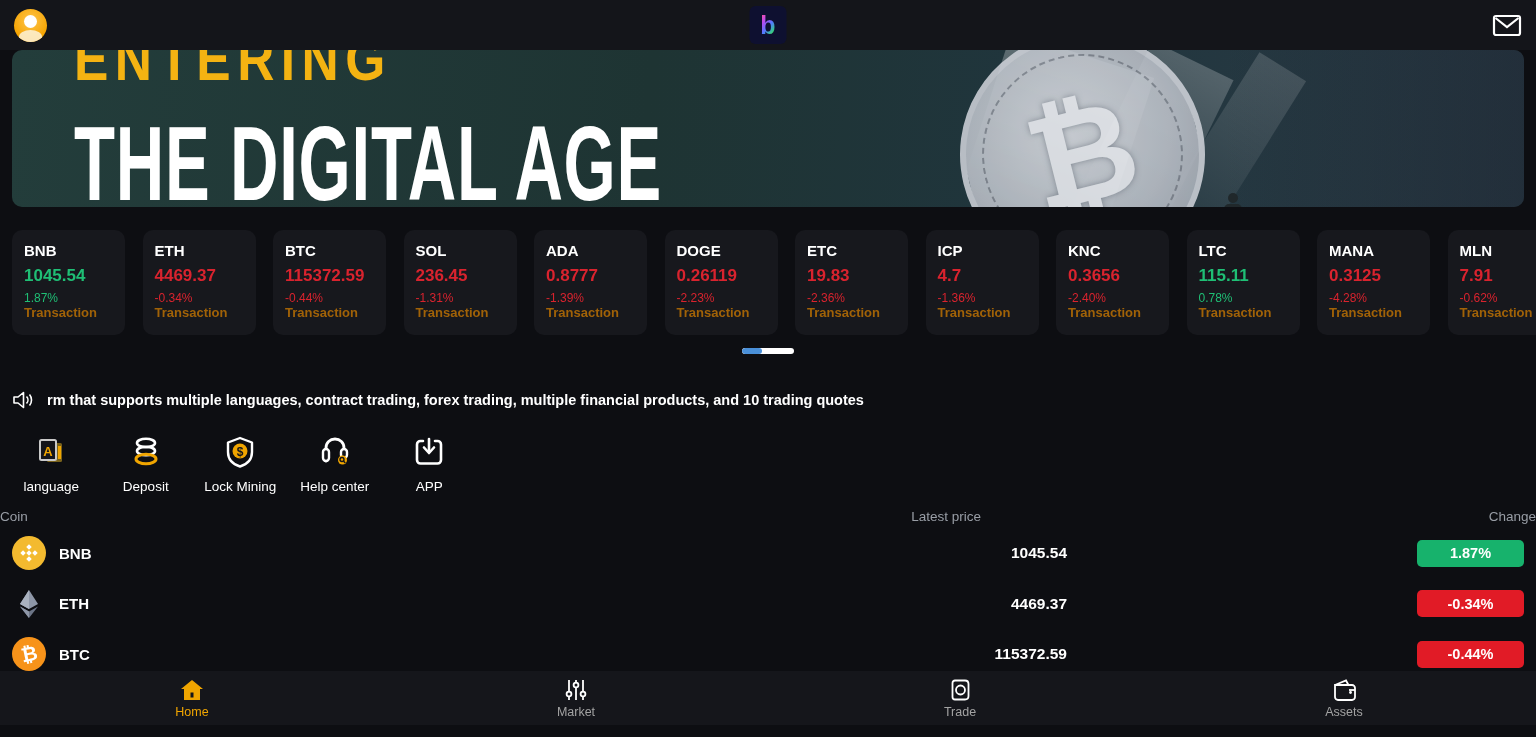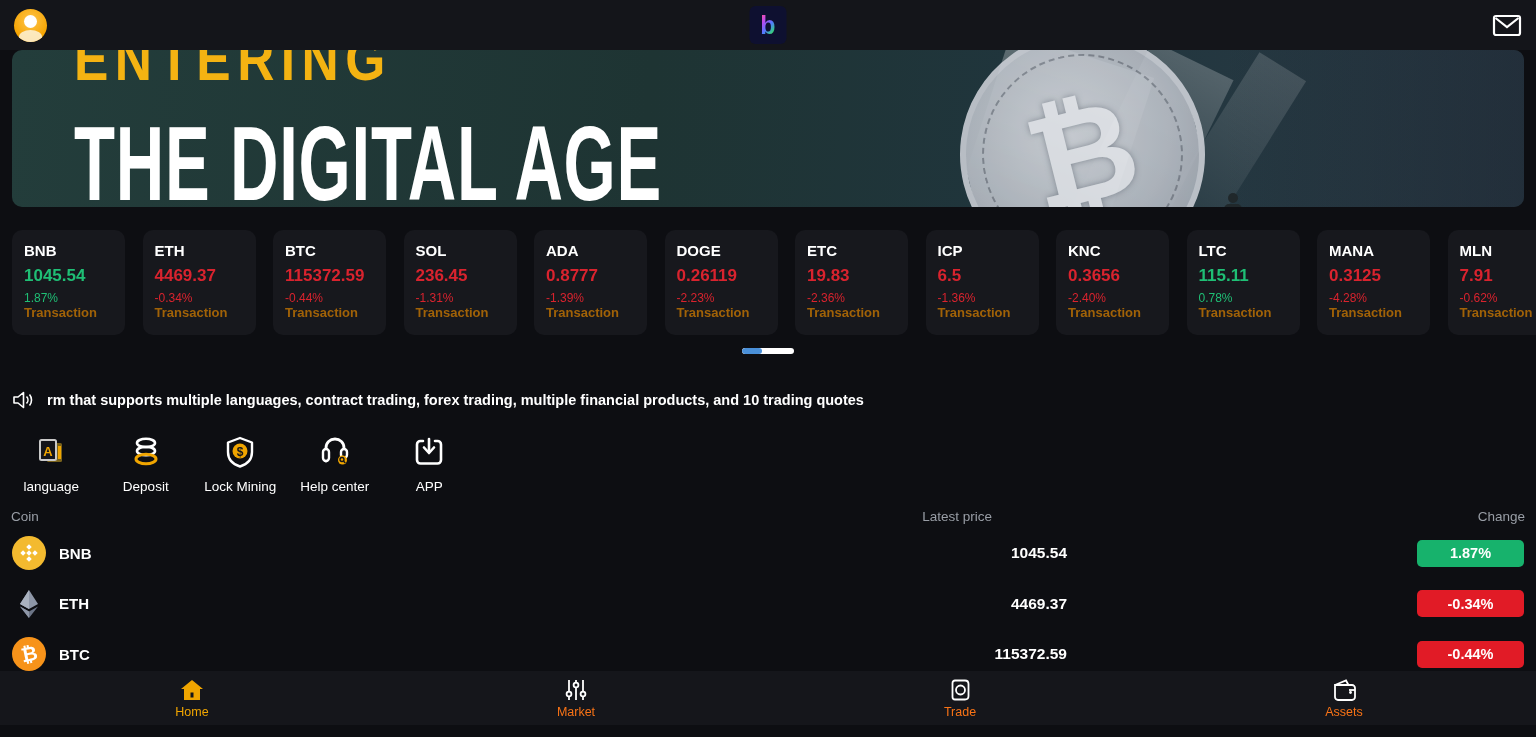--- a/index.html
+++ b/index.html
@@ -123,21 +123,21 @@
     width:94.5px; display:flex; flex-direction:column; align-items:center; gap:9px;
     cursor:pointer;
   }
   .shortcut .ic { width:36px; height:36px; display:flex; align-items:center; justify-content:center; }
   .shortcut .lbl { font-size:13.5px; color:#fff; line-height:1.25; max-width:80px; }
 
   
   .coin-table { margin-top:10px; }
   .tbl-head {
     display:flex; align-items:center; color:#999ea6; font-size:13.5px;
-    padding:0 11px; height:22px;
+    padding:0 0; height:22px;
   }
   .tbl-row { display:flex; align-items:center; height:50.5px; padding:0 12px; cursor:pointer; }
   .col-coin  { flex:0 0 400px; display:flex; align-items:center; }
   .col-price { flex:0 0 655px; text-align:right; }
   .tbl-head .col-price { padding-right:74px; }
   .col-change{ flex:1; display:flex; justify-content:flex-end; }
   .coin-ic { width:34px; height:34px; border-radius:50%; display:flex; align-items:center; justify-content:center; flex:0 0 34px; }
   .coin-ic.bnb { background:#f3ba2f; }
   .coin-ic.eth { background:transparent; }
   .coin-ic.btc { background:#f7931a; }
@@ -155,21 +155,21 @@
   .badge.up   { background:#17b26c; }
   .badge.down { background:#e11b26; }
 
   
   .bottom-nav {
     position:absolute; left:0; bottom:12px; width:100%; height:54px; background:#15161b;
     display:flex; z-index:5;
   }
   .nav-item {
     flex:1; display:flex; flex-direction:column; align-items:center; justify-content:center;
-    gap:3px; cursor:pointer; color:#f97316;
+    gap:3px; cursor:pointer; color:#a3a3a3;
   }
   .nav-item .nav-lbl { font-size:12.5px; }
   .nav-item svg { stroke:#fff; }
   .nav-item.active { color:#f0a500; }
   .nav-item.active svg { stroke:#f0a500; }
 </style>
 </head>
 <body>
 
 <div class="topbar">
@@ -246,21 +246,21 @@
 
   <div class="ticker-card">
     <div class="t-symbol">ETC</div>
     <div class="t-price down">19.83</div>
     <div class="t-change down">-2.36%</div>
     <div class="t-action">Transaction</div>
   </div>
 
   <div class="ticker-card">
     <div class="t-symbol">ICP</div>
-    <div class="t-price down">6.5</div>
+    <div class="t-price down">4.7</div>
     <div class="t-change down">-1.36%</div>
     <div class="t-action">Transaction</div>
   </div>
 
   <div class="ticker-card">
     <div class="t-symbol">KNC</div>
     <div class="t-price down">0.3656</div>
     <div class="t-change down">-2.40%</div>
     <div class="t-action">Transaction</div>
   </div>

